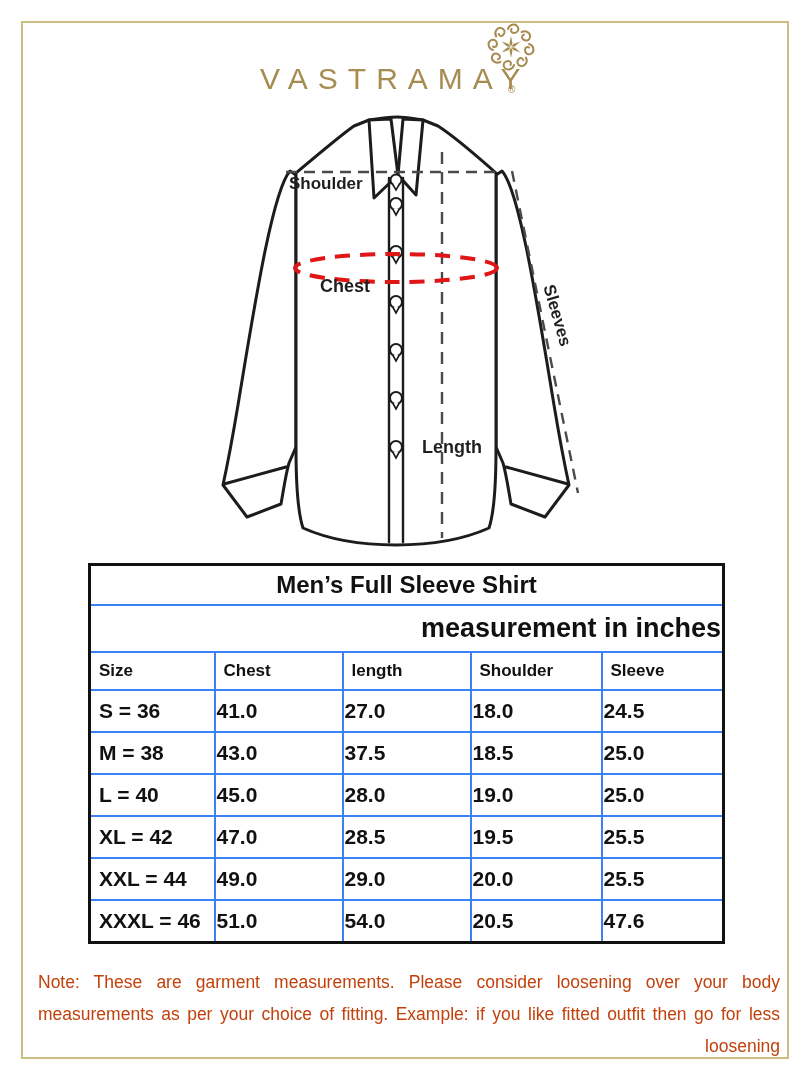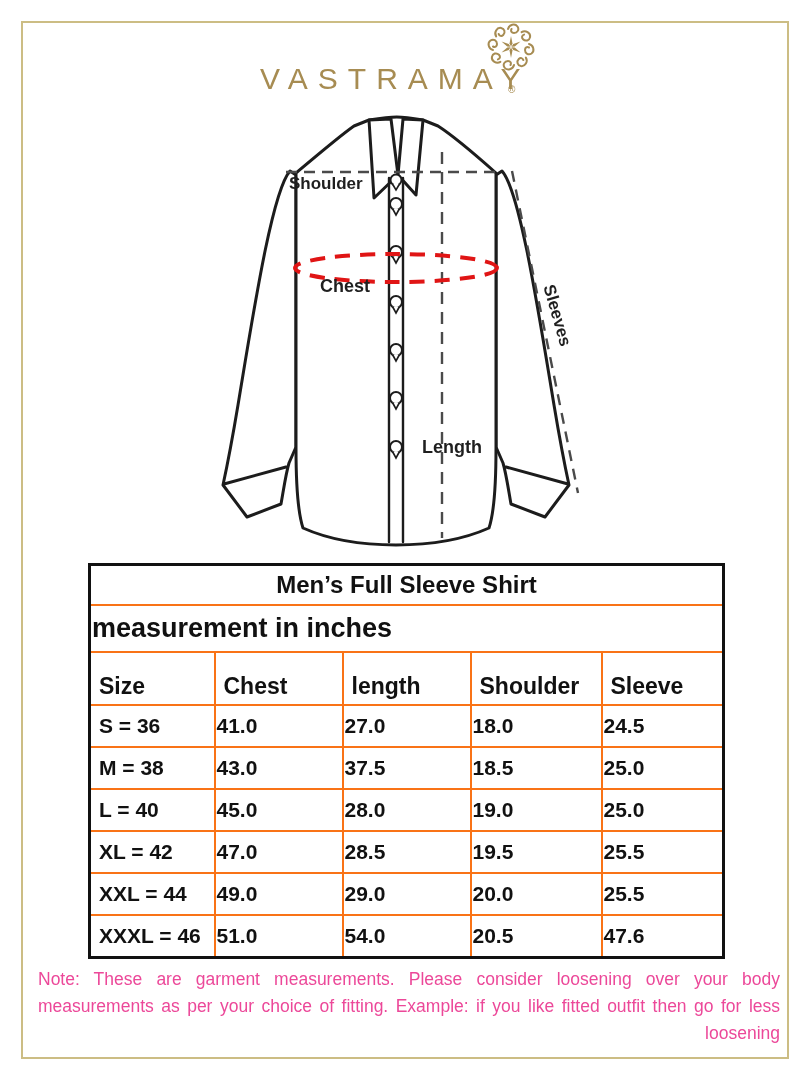--- a/index.html
+++ b/index.html
@@ -23,33 +23,33 @@
   }
   .emblem{position:absolute;left:486px;top:22px;width:50px;height:50px;}
   
   .shirt{position:absolute;left:150px;top:105px;width:520px;height:450px;}
   
   .size-table{
     position:absolute;left:88px;top:563px;width:634px;
     border-collapse:collapse;table-layout:fixed;color:#111;
   }
   .size-table td{
-    border:2px solid #f97316;vertical-align:middle;
+    border:2px solid #3b82f6;vertical-align:middle;
     font-weight:700;overflow:hidden;white-space:nowrap;
   }
   .size-table .t-title{height:36px;text-align:center;font-size:24px;}
-  .size-table .t-sub{height:43px;text-align:left;font-size:27px;font-weight:700;}
-  .size-table .t-head td{height:36px;font-size:23px;text-align:left;padding:15px 0 0 8px;}
+  .size-table .t-sub{height:43px;text-align:right;font-size:27px;font-weight:700;}
+  .size-table .t-head td{height:36px;font-size:17px;text-align:left;padding:0 0 0 8px;}
   .size-table .t-row td{height:38px;font-size:21px;}
   .size-table .t-row td.c-size{text-align:left;padding-left:8px;font-size:21px;}
   .size-table{border:3px solid #111;}
   
   .note{
     position:absolute;left:38px;top:966px;width:742px;
-    font-size:17.5px;line-height:27px;color:#ec4899;
+    font-size:17.5px;line-height:32px;color:#c2410c;
     text-align:justify;text-align-last:right;
   }
 </style>
 </head>
 <body>
 
 <div class="page">
   <div class="gold-border"></div>
 
   <div>

